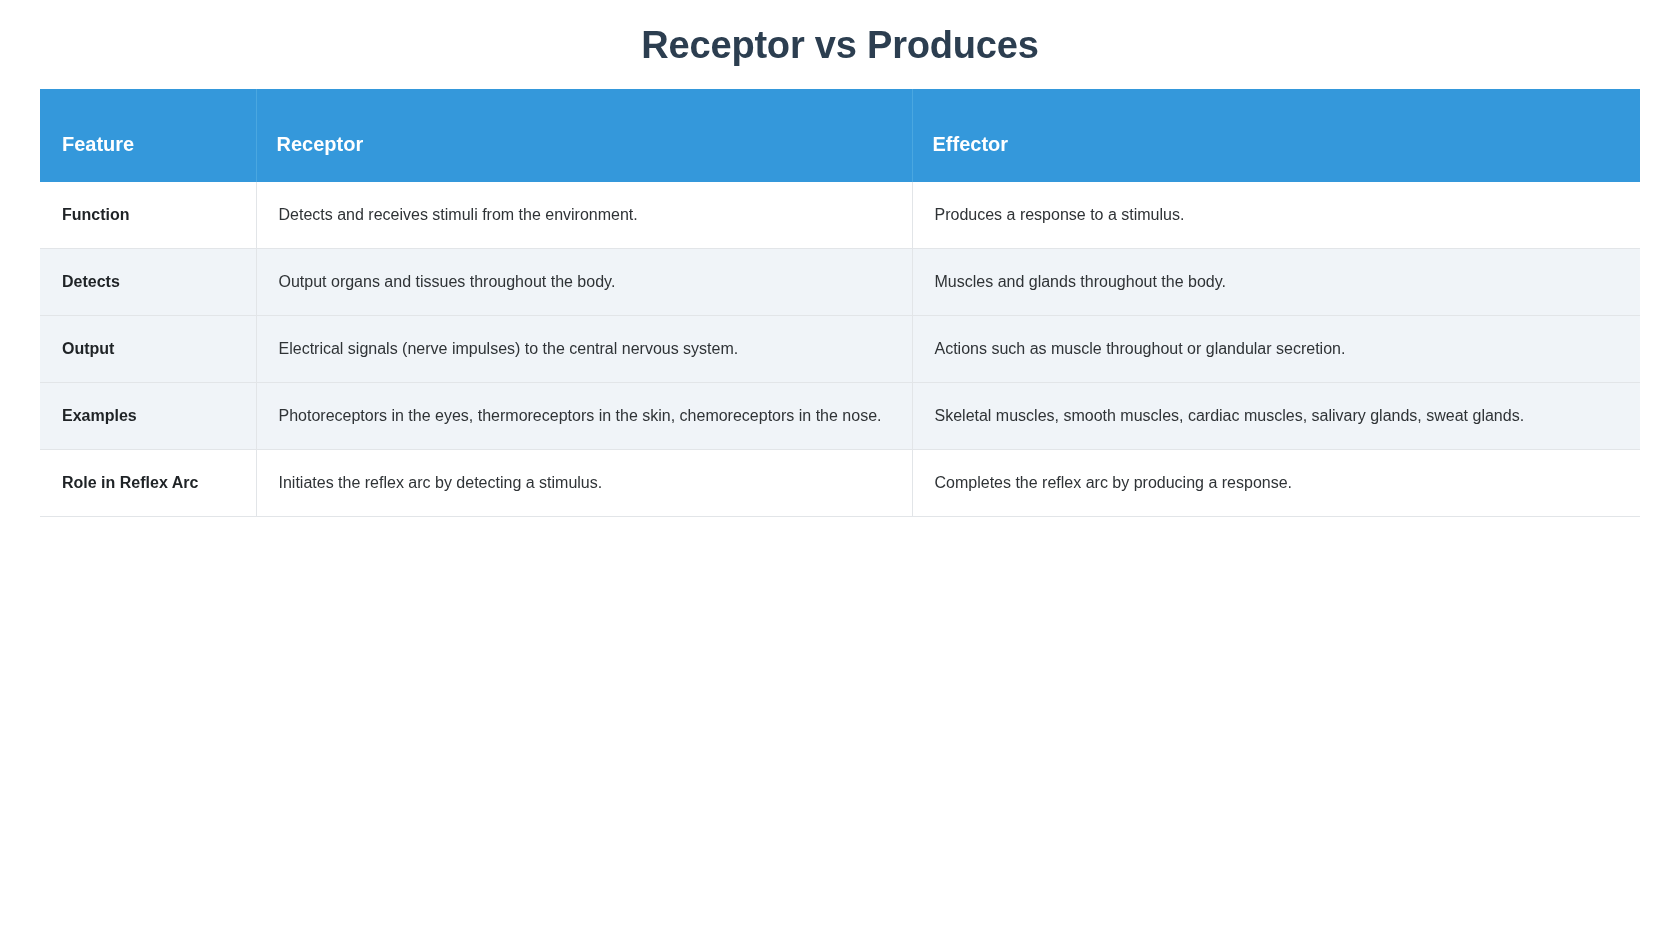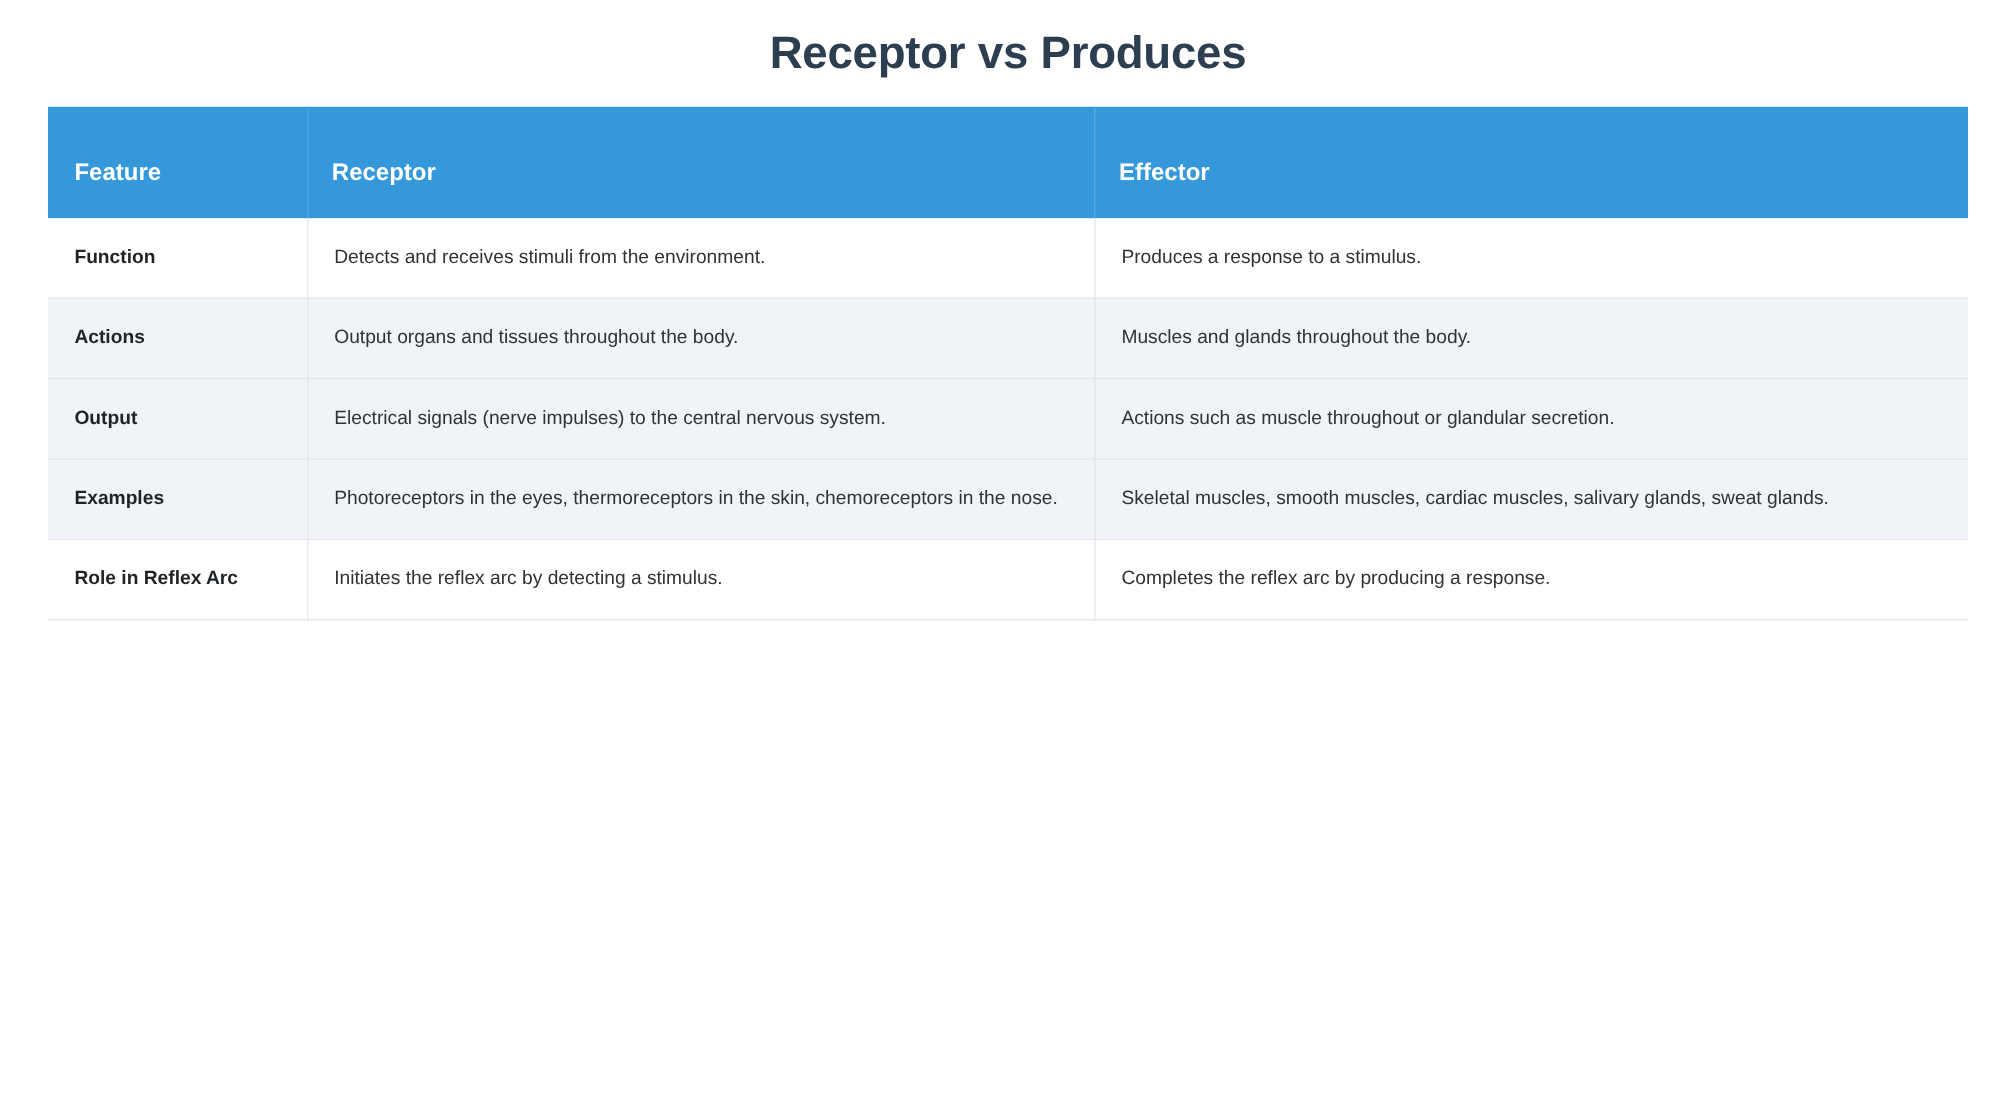--- a/index.html
+++ b/index.html
@@ -130,21 +130,21 @@
       </thead>
       <tbody>
 
         <tr>
           <td class="feature-cell">Function</td>
           <td class="body-cell">Detects and receives stimuli from the environment.</td>
           <td class="body-cell">Produces a response to a stimulus.</td>
         </tr>
 
         <tr class="alt">
-          <td class="feature-cell">Actions</td>
+          <td class="feature-cell">Detects</td>
           <td class="body-cell">Output organs and tissues throughout the body.</td>
           <td class="body-cell">Muscles and glands throughout the body.</td>
         </tr>
 
 
         <tr class="alt">
           <td class="feature-cell">Output</td>
           <td class="body-cell">Electrical signals (nerve impulses) to the central nervous system.</td>
           <td class="body-cell">Actions such as muscle throughout or glandular secretion.</td>
         </tr>

